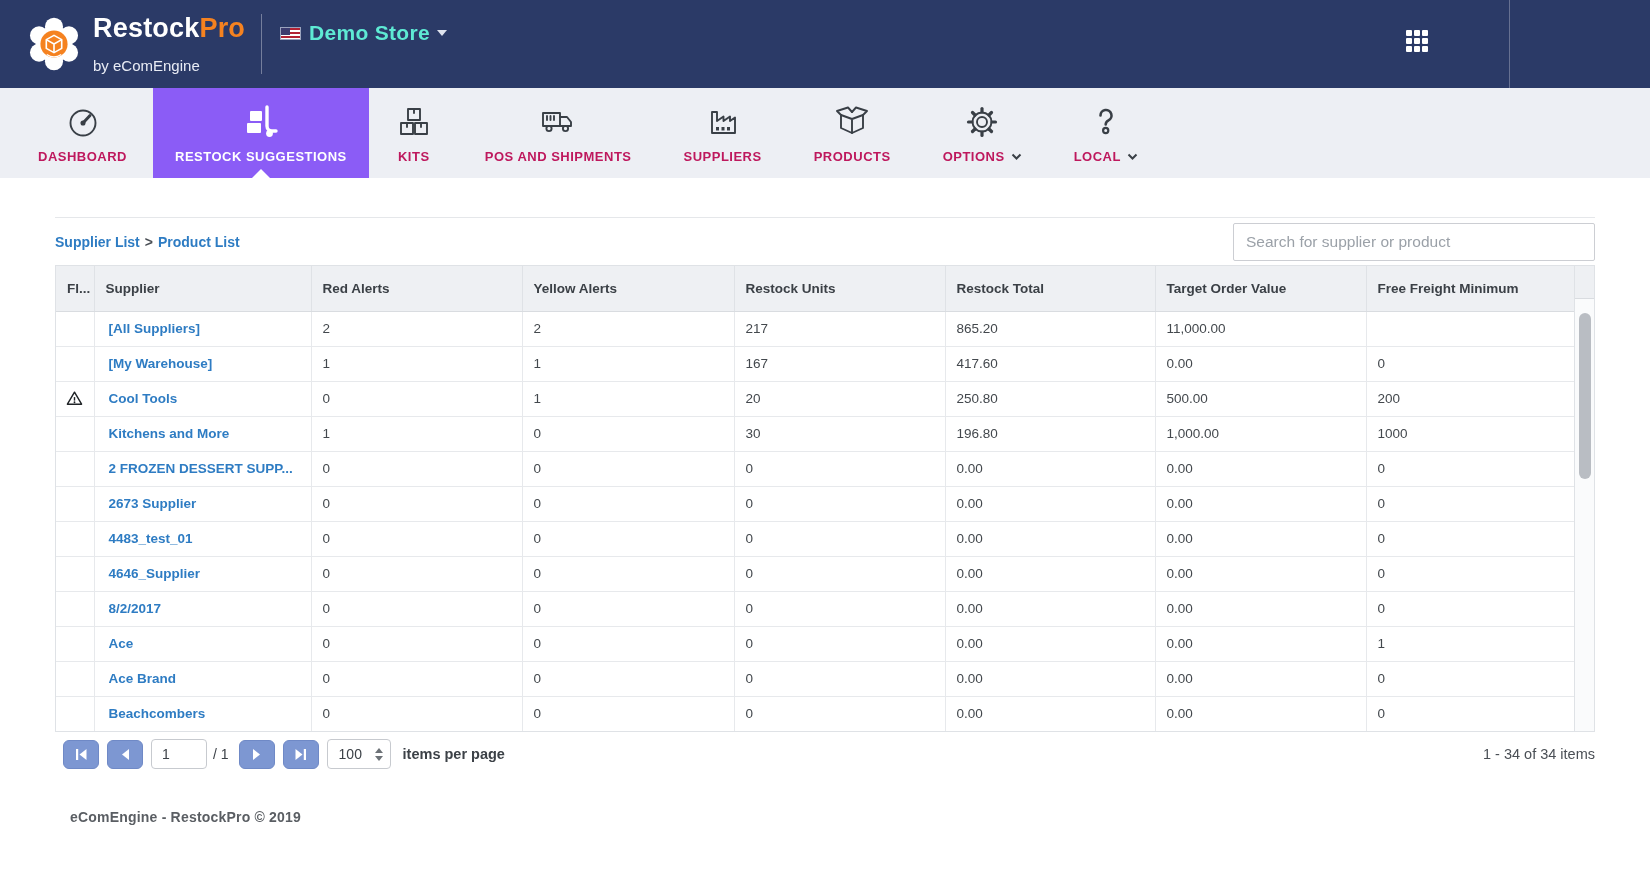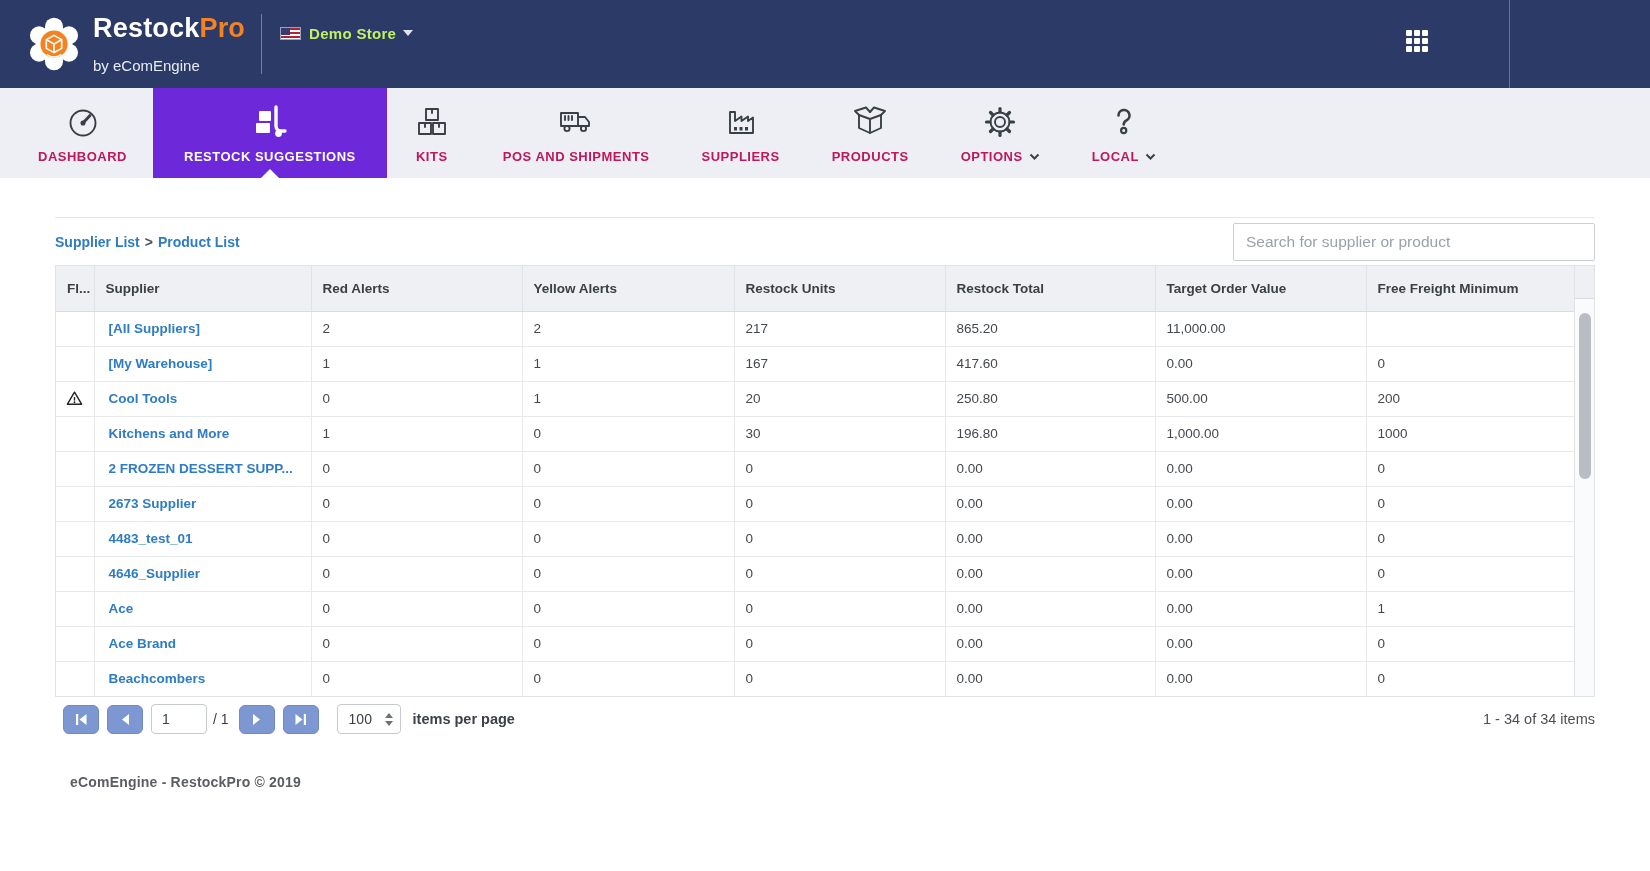--- a/index.html
+++ b/index.html
@@ -12,36 +12,36 @@
   .brand svg { width:58px; height:58px; }
   .brand-text { margin-left:10px; line-height:1; }
   .brand-name { font-size:27px; font-weight:700; color:#fff; letter-spacing:.2px; }
   .brand-name .accent { color:#f58220; }
   .brand-tag { font-size:15px; color:#e9ecf5; margin-top:16px; }
   .top-div { width:1px; height:60px; background:rgba(255,255,255,.35); margin-left:16px; }
   .store { display:flex; align-items:center; margin-left:18px; margin-top:-22px; cursor:pointer; }
   .flag { width:21px; height:13px; position:relative; margin-right:8px;
     background:repeating-linear-gradient(180deg,#b22234 0 2px,#fff 2px 4px); border:.5px solid #9aa3bd;}
   .flag::before { content:""; position:absolute; left:0; top:0; width:9px; height:7px; background:#3c3b6e; }
-  .store-label { color:#bef264; font-size:15px; font-weight:700; letter-spacing:.3px; }
+  .store-label { color:#5eead4; font-size:21px; font-weight:700; letter-spacing:.3px; }
   .store-caret { width:0; height:0; border-left:5px solid transparent; border-right:5px solid transparent;
     border-top:6px solid #dfe3ee; margin-left:7px; }
   .apps { position:absolute; right:222px; top:30px; display:grid; grid-template-columns:repeat(3,6px);
     grid-gap:2px; cursor:pointer; }
   .apps i { width:6px; height:6px; background:#fff; border-radius:1px; }
   .topbar-right-div { position:absolute; right:140px; top:0; width:1px; height:88px; background:rgba(255,255,255,.28); }
 
   
   .tabs { height:90px; background:#edeff4; display:flex; align-items:stretch; padding-left:12px; }
   .tab { display:flex; flex-direction:column; align-items:center; justify-content:flex-start;
     padding:13px 26px 0; cursor:pointer; position:relative; }
   .tab .ticon { height:42px; display:flex; align-items:center; justify-content:center; margin-bottom:6px; }
   .tab .tlabel { font-size:13px; font-weight:700; letter-spacing:.5px; color:#be185d; white-space:nowrap;
     display:flex; align-items:center; gap:6px;}
-  .tab.active { background:#6d28d9; padding:13px 31px 0; }
+  .tab.active { background:#8b5cf6; padding:13px 22px 0; }
   .tab.active .tlabel { color:#fff; }
   .tab.active::after { content:""; position:absolute; bottom:0; left:50%; margin-left:-9px;
     width:0; height:0; border-left:9px solid transparent; border-right:9px solid transparent;
     border-bottom:9px solid #fff; }
   .ticon svg { stroke:#393f46; fill:none; stroke-width:1.9; stroke-linecap:round; stroke-linejoin:round; }
   .tab.active .ticon svg { stroke:#fff; }
   .caret-sm { width:11px; height:8px; stroke:#3a4046 !important; fill:none; }
 
   
   .content { padding:39px 55px 0; }
@@ -79,21 +79,21 @@
     border-radius:7px; background:#b9bdc3; cursor:grab; }
 
   
   .pager { display:flex; align-items:center; margin:7px 0 0 8px; gap:8px; }
   .pg-btn { width:36px; height:29px; background:#7d97d2; border:1px solid #6f89c6; border-radius:6px;
     display:flex; align-items:center; justify-content:center; cursor:pointer; }
   .pg-btn svg { width:13px; height:13px; fill:#fff; stroke:none; }
   .pg-input { width:56px; height:30px; border:1px solid #c7cacf; border-radius:4px; font-size:14px;
     color:#3c4147; padding:0 10px; outline:none; font-family:"Liberation Sans",sans-serif; }
   .pg-of { font-size:14px; color:#3c4147; margin:0 2px 0 -2px; }
-  .pg-size { width:64px; height:30px; border:1px solid #c7cacf; border-radius:4px; margin-left:10px;
+  .pg-size { width:64px; height:30px; border:1px solid #c7cacf; border-radius:4px; margin-left:0;
     display:flex; align-items:center; justify-content:space-between; padding:0 7px 0 11px;
     font-size:14px; color:#3c4147; cursor:pointer; background:#fff; }
   .spin { display:flex; flex-direction:column; gap:3px; }
   .spin i { width:0; height:0; border-left:4px solid transparent; border-right:4px solid transparent; }
   .spin .up { border-bottom:5px solid #6d7277; }
   .spin .dn { border-top:5px solid #6d7277; }
   .pg-label { font-size:14.5px; font-weight:700; color:#3c4147; margin-left:4px; }
   .pg-range { margin-left:auto; font-size:14.5px; color:#4a4f55; }
 
   
@@ -371,20 +371,30 @@
             <td class="c-sup"><a href="#">4646_Supplier</a></td>
             <td>0</td>
             <td>0</td>
             <td>0</td>
             <td>0.00</td>
             <td>0.00</td>
             <td>0</td>
           </tr>
           <tr>
             <td class="c-flag"></td>
+            <td class="c-sup"><a href="#">8/2/2017</a></td>
+            <td>0</td>
+            <td>0</td>
+            <td>0</td>
+            <td>0.00</td>
+            <td>0.00</td>
+            <td>0</td>
+          </tr>
+          <tr>
+            <td class="c-flag"></td>
             <td class="c-sup"><a href="#">Ace</a></td>
             <td>0</td>
             <td>0</td>
             <td>0</td>
             <td>0.00</td>
             <td>0.00</td>
             <td>1</td>
           </tr>
           <tr>
             <td class="c-flag"></td>

